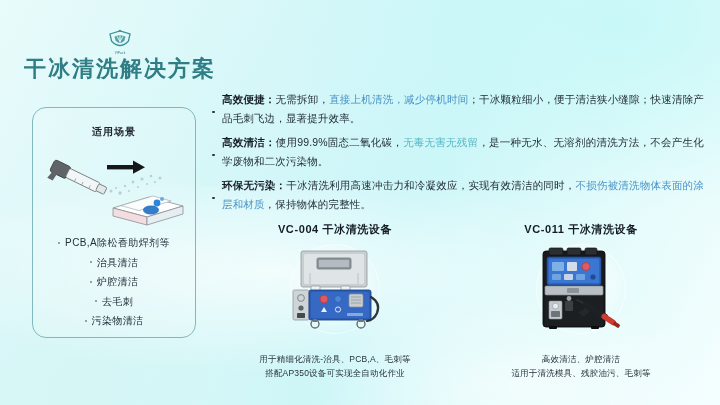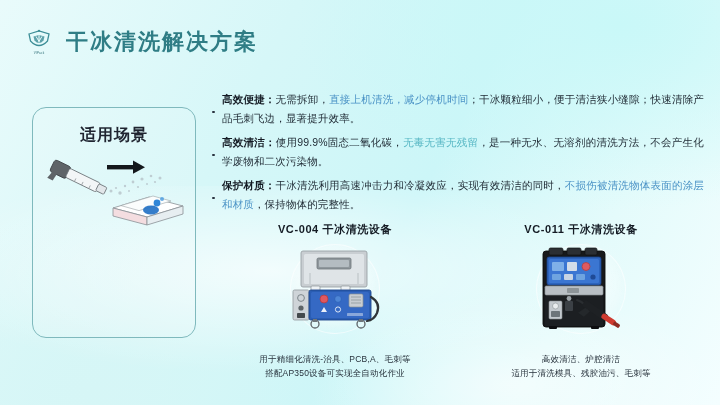--- a/index.html
+++ b/index.html
@@ -44,22 +44,22 @@
     pointer-events: none;
   }
 
   
   .header {
     position: absolute;
     left: 24px;
     top: 26px;
     display: flex;
     align-items: center;
-    gap: 12px;
     z-index: 5;
+    flex-direction: column;
   }
   .logo {
     width: 30px;
     height: 32px;
     display: flex;
     flex-direction: column;
     align-items: center;
     justify-content: center;
   }
   .logo svg { display: block; }
@@ -90,21 +90,21 @@
     border-radius: 14px;
     background: rgba(255,255,255,0.10);
     z-index: 4;
   }
   .scene-title {
     position: absolute;
     left: 0;
     right: 0;
     top: 17px;
     text-align: center;
-    font-size: 16px;
+    font-size: 10px;
     font-weight: 700;
     color: #1f2430;
     letter-spacing: 1px;
   }
   .scene-illus {
     position: absolute;
     left: 8px;
     top: 40px;
     width: 146px;
     height: 78px;
@@ -299,20 +299,27 @@
           <path d="M106 69 L106 77 L142 66 L142 58 Z" fill="#e7eef1" stroke="#8a9195" stroke-width="0.8"></path>
           <path d="M80 57.6 L112 48 L130 53 L98 62.6 Z" fill="#fbfdfd" stroke="#9aa2a6" stroke-width="0.6"></path>
 
           <ellipse cx="110" cy="62" rx="8" ry="4.6" fill="#1f6fc4" opacity="0.9"></ellipse>
           <circle cx="116" cy="55" r="3.4" fill="#2f86d8"></circle>
           <circle cx="121" cy="51" r="2" fill="#4f9fe0" opacity="0.85"></circle>
         </g>
       </svg>
     </div>
 
+    <ul class="scene-list">
+      <li><span class="dot"></span><span>PCB,A除松香助焊剂等</span></li>
+      <li><span class="dot"></span><span>治具清洁</span></li>
+      <li><span class="dot"></span><span>炉腔清洁</span></li>
+      <li><span class="dot"></span><span>去毛刺</span></li>
+      <li><span class="dot"></span><span>污染物清洁</span></li>
+    </ul>
   </div>
 
   <div class="bullets">
     <div class="bullet">
       <span class="bullet-marker">
           <i></i>
         </span>
       <div class="bullet-body">
         <span class="lead">高效便捷：</span><span>无需拆卸，</span><span class="hl">直接上机清洗，减少停机时间</span><span>；干冰颗粒细小，便于清洁狭小缝隙；快速清除产品毛刺飞边，显著提升效率。</span>
       </div>
@@ -323,21 +330,21 @@
         </span>
       <div class="bullet-body">
         <span class="lead">高效清洁：</span><span>使用99.9%固态二氧化碳，</span><span class="hl-teal">无毒无害无残留</span><span>，是一种无水、无溶剂的清洗方法，不会产生化学废物和二次污染物。</span>
       </div>
     </div>
     <div class="bullet">
       <span class="bullet-marker">
           <i></i>
         </span>
       <div class="bullet-body">
-        <span class="lead">保护材质：</span><span>干冰清洗利用高速冲击力和冷凝效应，实现有效清洁的同时，</span><span class="hl">不损伤被清洗物体表面的涂层和材质</span><span>，保持物体的完整性。</span>
+        <span class="lead">环保无污染：</span><span>干冰清洗利用高速冲击力和冷凝效应，实现有效清洁的同时，</span><span class="hl">不损伤被清洗物体表面的涂层和材质</span><span>，保持物体的完整性。</span>
       </div>
     </div>
   </div>
 
   <div class="products">
 
     <div class="product">
       <div class="product-title">VC-004 干冰清洗设备</div>
       <div class="product-figure">
         <div class="halo"></div>

